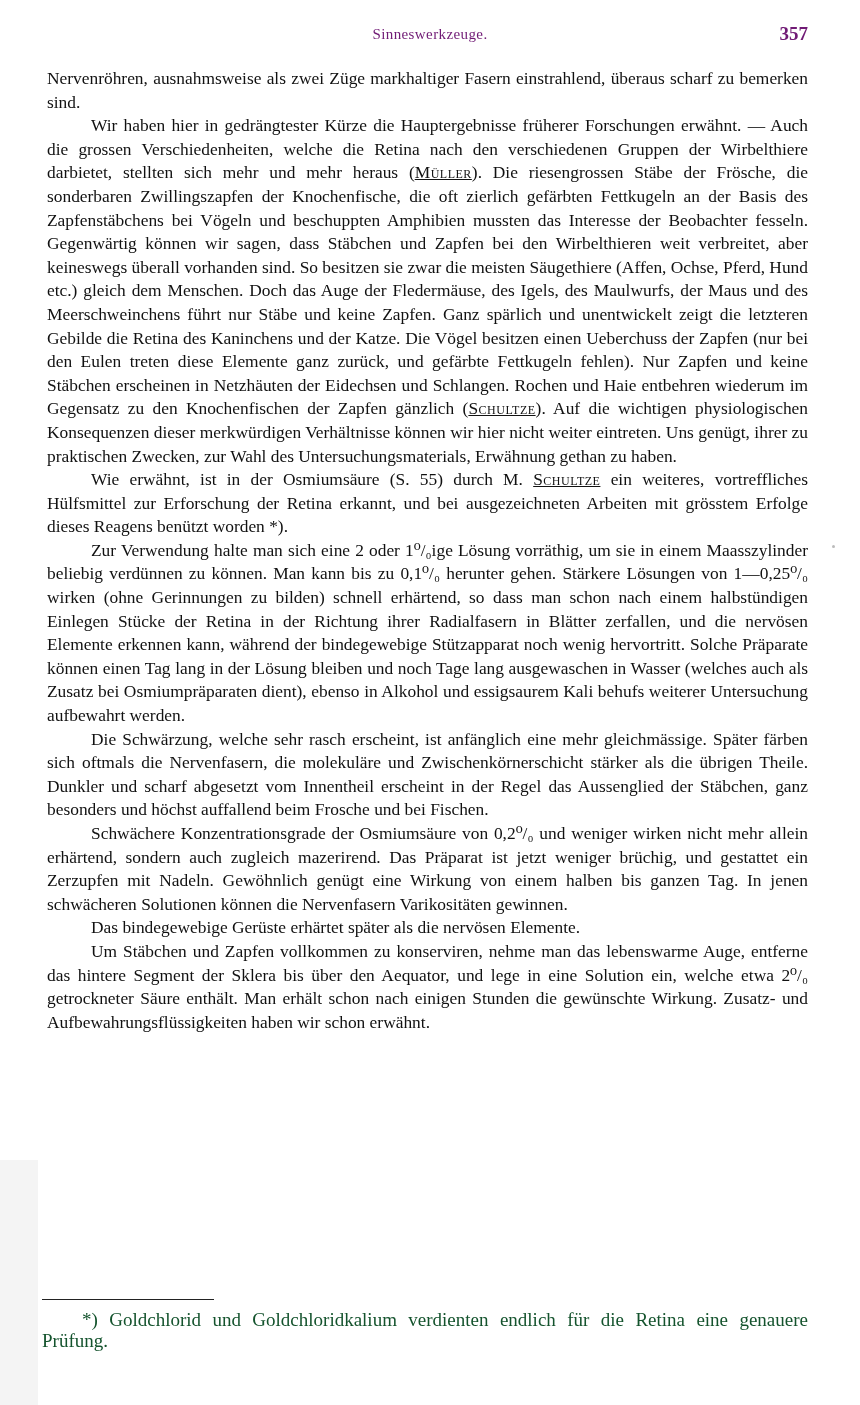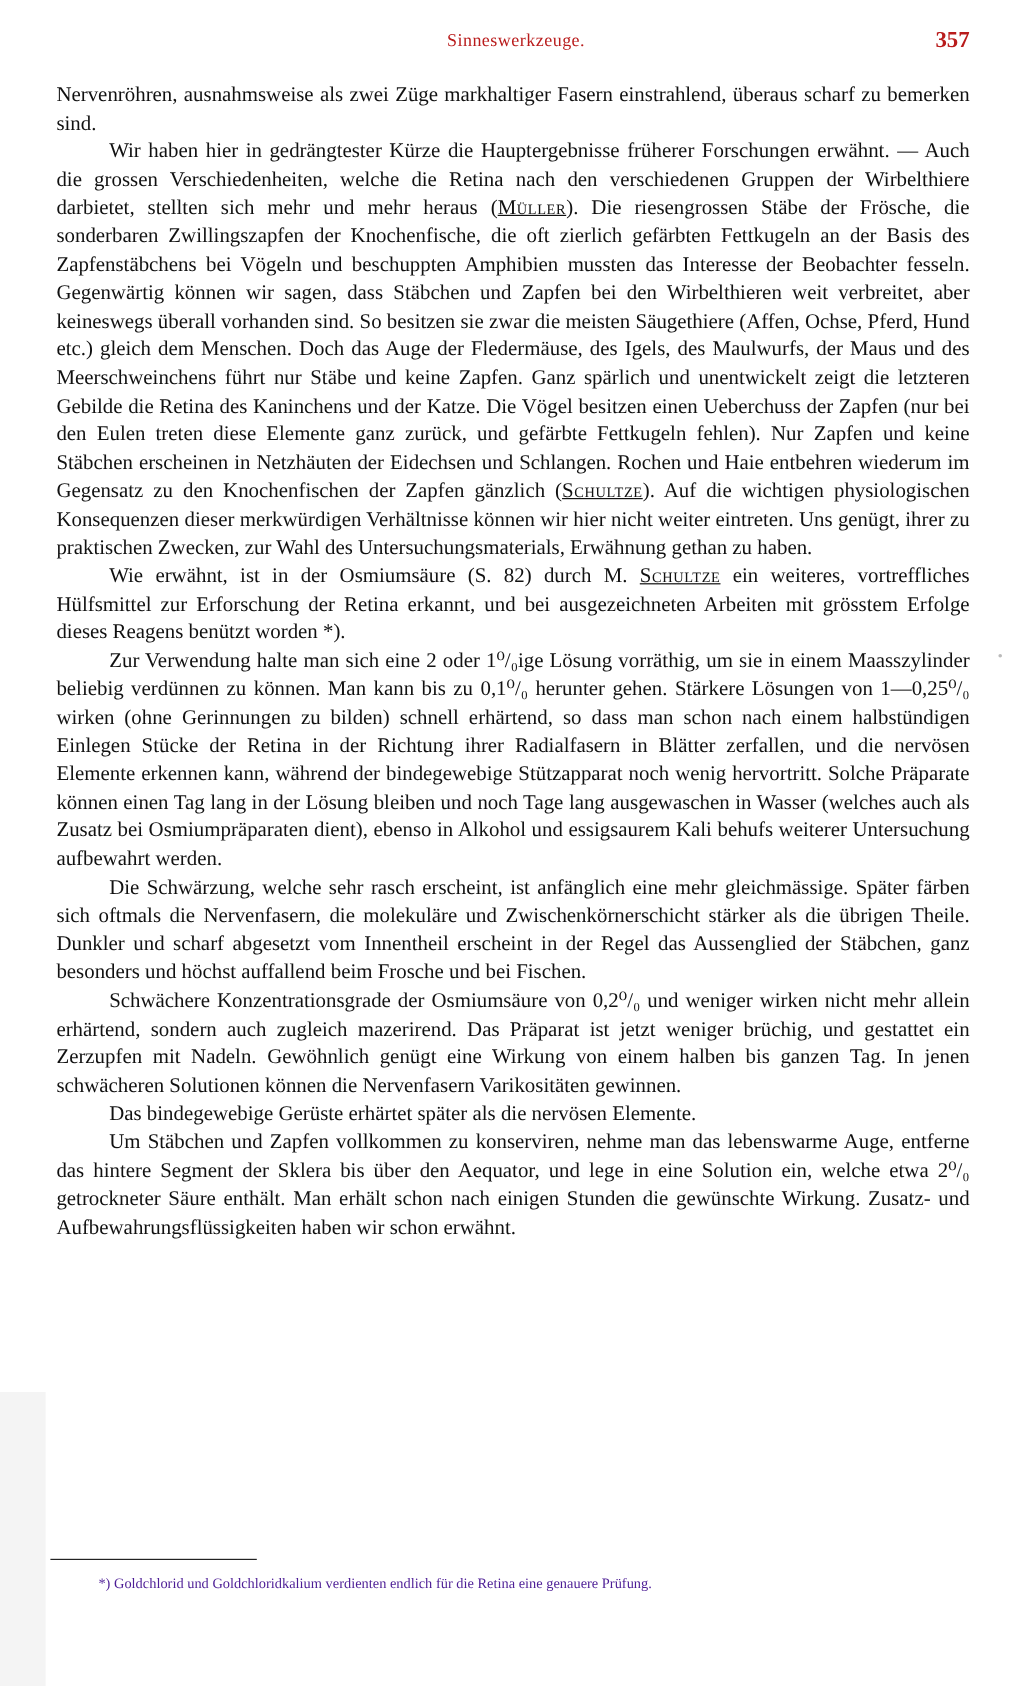--- a/index.html
+++ b/index.html
@@ -1,51 +1,51 @@
 <!DOCTYPE html>
 <html><head>
 <meta charset="utf-8">
 <style>
   html, body { margin: 0; padding: 0; background: #ffffff; }
   body { width: 860px; height: 1405px; position: relative; overflow: hidden; }
   .page { position: absolute; left: 0; top: 0; width: 860px; height: 1405px; background: #ffffff; }
   .margin-shade { position: absolute; left: 0; top: 1160px; width: 38px; height: 245px; background: #f4f4f4; }
   .running-head { position: absolute; top: 22px; left: 0; width: 860px; height: 24px;
-    font-family: "Liberation Serif", "DejaVu Serif", serif; color: #b91c1c; }
+    font-family: "Liberation Serif", "DejaVu Serif", serif; color: #701a75; }
   .running-title { position: absolute; left: 0; width: 860px; text-align: center; top: 4px;
     font-size: 15px; letter-spacing: 0.4px; }
   .page-number { position: absolute; right: 52px; top: 1px; font-size: 19px; font-weight: bold; margin-left: 48px; }
   .body-text { position: absolute; left: 47px; top: 67px; width: 761px;
     font-family: "Liberation Serif", "DejaVu Serif", serif; color: #111;
     font-size: 17.4px; line-height: 23.6px; text-align: justify; }
   .para { margin: 0; text-indent: 44px; hyphens: manual; }
   .para.cont { text-indent: 0; }
   .sc { font-variant: small-caps; letter-spacing: 0.5px; text-decoration: underline; }
   .footnote-rule { position: absolute; left: 42px; top: 1299px; width: 172px; height: 0;
     border-top: 1.4px solid #222; }
   .footnote { position: absolute; left: 42px; top: 1309px; width: 766px;
-    font-family: "Liberation Serif", "DejaVu Serif", serif; color: #4c1d95;
-    font-size: 12px; line-height: 21px; text-align: justify; text-indent: 40px; }
+    font-family: "Liberation Serif", "DejaVu Serif", serif; color: #14532d;
+    font-size: 19px; line-height: 21px; text-align: justify; text-indent: 40px; }
   .speck { position: absolute; left: 832px; top: 545px; width: 3px; height: 3px; background: #bbb; border-radius: 50%; }
 </style>
 </head>
 <body>
 
 <div class="page">
   <div class="margin-shade"></div>
 
   <div class="running-head">
     <div class="running-title">Sinneswerkzeuge.</div>
     <div class="page-number">357</div>
   </div>
 
   <div class="body-text">
     <p class="para cont">Nervenröhren, ausnahmsweise als zwei Züge markhaltiger Fasern einstrahlend, überaus scharf zu bemerken sind.</p>
     <p class="para"><span>Wir haben hier in gedrängtester Kürze die Hauptergebnisse früherer Forschungen erwähnt. — Auch die grossen Verschiedenheiten, welche die Retina nach den verschiedenen Gruppen der Wirbelthiere darbietet, stellten sich mehr und mehr heraus (</span><span class="sc">Müller</span><span>). Die riesengrossen Stäbe der Frösche, die sonderbaren Zwillingszapfen der Knochenfische, die oft zierlich gefärbten Fettkugeln an der Basis des Zapfenstäbchens bei Vögeln und beschuppten Amphibien mussten das Interesse der Beobachter fesseln. Gegenwärtig können wir sagen, dass Stäbchen und Zapfen bei den Wirbelthieren weit verbreitet, aber keineswegs überall vorhanden sind. So besitzen sie zwar die meisten Säugethiere (Affen, Ochse, Pferd, Hund etc.) gleich dem Menschen. Doch das Auge der Fledermäuse, des Igels, des Maulwurfs, der Maus und des Meerschweinchens führt nur Stäbe und keine Zapfen. Ganz spärlich und unentwickelt zeigt die letzteren Gebilde die Retina des Kaninchens und der Katze. Die Vögel besitzen einen Ueberchuss der Zapfen (nur bei den Eulen treten diese Elemente ganz zurück, und gefärbte Fettkugeln fehlen). Nur Zapfen und keine Stäbchen erscheinen in Netzhäuten der Eidechsen und Schlangen. Rochen und Haie entbehren wiederum im Gegensatz zu den Knochenfischen der Zapfen gänzlich (</span><span class="sc">Schultze</span><span>). Auf die wichtigen physiologischen Konsequenzen dieser merkwürdigen Verhältnisse können wir hier nicht weiter eintreten. Uns genügt, ihrer zu praktischen Zwecken, zur Wahl des Untersuchungsmaterials, Erwähnung gethan zu haben.</span></p>
-    <p class="para"><span>Wie erwähnt, ist in der Osmiumsäure (S. 82) durch M. </span><span class="sc">Schultze</span><span> ein weiteres, vortreffliches Hülfsmittel zur Erforschung der Retina erkannt, und bei ausgezeichneten Arbeiten mit grösstem Erfolge dieses Reagens benützt worden *).</span></p>
+    <p class="para"><span>Wie erwähnt, ist in der Osmiumsäure (S. 55) durch M. </span><span class="sc">Schultze</span><span> ein weiteres, vortreffliches Hülfsmittel zur Erforschung der Retina erkannt, und bei ausgezeichneten Arbeiten mit grösstem Erfolge dieses Reagens benützt worden *).</span></p>
     <p class="para">Zur Verwendung halte man sich eine 2 oder 1⁰/₀ige Lösung vorräthig, um sie in einem Maasszylinder beliebig verdünnen zu können. Man kann bis zu 0,1⁰/₀ herunter gehen. Stärkere Lösungen von 1—0,25⁰/₀ wirken (ohne Gerinnungen zu bilden) schnell erhärtend, so dass man schon nach einem halbstündigen Einlegen Stücke der Retina in der Richtung ihrer Radialfasern in Blätter zerfallen, und die nervösen Elemente erkennen kann, während der bindegewebige Stützapparat noch wenig hervortritt. Solche Präparate können einen Tag lang in der Lösung bleiben und noch Tage lang ausgewaschen in Wasser (welches auch als Zusatz bei Osmiumpräparaten dient), ebenso in Alkohol und essigsaurem Kali behufs weiterer Untersuchung aufbewahrt werden.</p>
     <p class="para">Die Schwärzung, welche sehr rasch erscheint, ist anfänglich eine mehr gleichmässige. Später färben sich oftmals die Nervenfasern, die molekuläre und Zwischenkörnerschicht stärker als die übrigen Theile. Dunkler und scharf abgesetzt vom Innentheil erscheint in der Regel das Aussenglied der Stäbchen, ganz besonders und höchst auffallend beim Frosche und bei Fischen.</p>
     <p class="para">Schwächere Konzentrationsgrade der Osmiumsäure von 0,2⁰/₀ und weniger wirken nicht mehr allein erhärtend, sondern auch zugleich mazerirend. Das Präparat ist jetzt weniger brüchig, und gestattet ein Zerzupfen mit Nadeln. Gewöhnlich genügt eine Wirkung von einem halben bis ganzen Tag. In jenen schwächeren Solutionen können die Nervenfasern Varikositäten gewinnen.</p>
     <p class="para">Das bindegewebige Gerüste erhärtet später als die nervösen Elemente.</p>
     <p class="para">Um Stäbchen und Zapfen vollkommen zu konserviren, nehme man das lebenswarme Auge, entferne das hintere Segment der Sklera bis über den Aequator, und lege in eine Solution ein, welche etwa 2⁰/₀ getrockneter Säure enthält. Man erhält schon nach einigen Stunden die gewünschte Wirkung. Zusatz- und Aufbewahrungsflüssigkeiten haben wir schon erwähnt.</p>
   </div>
 
   <div class="footnote-rule"></div>
   <div class="footnote">*) Goldchlorid und Goldchloridkalium verdienten endlich für die Retina eine genauere Prüfung.</div>
 

